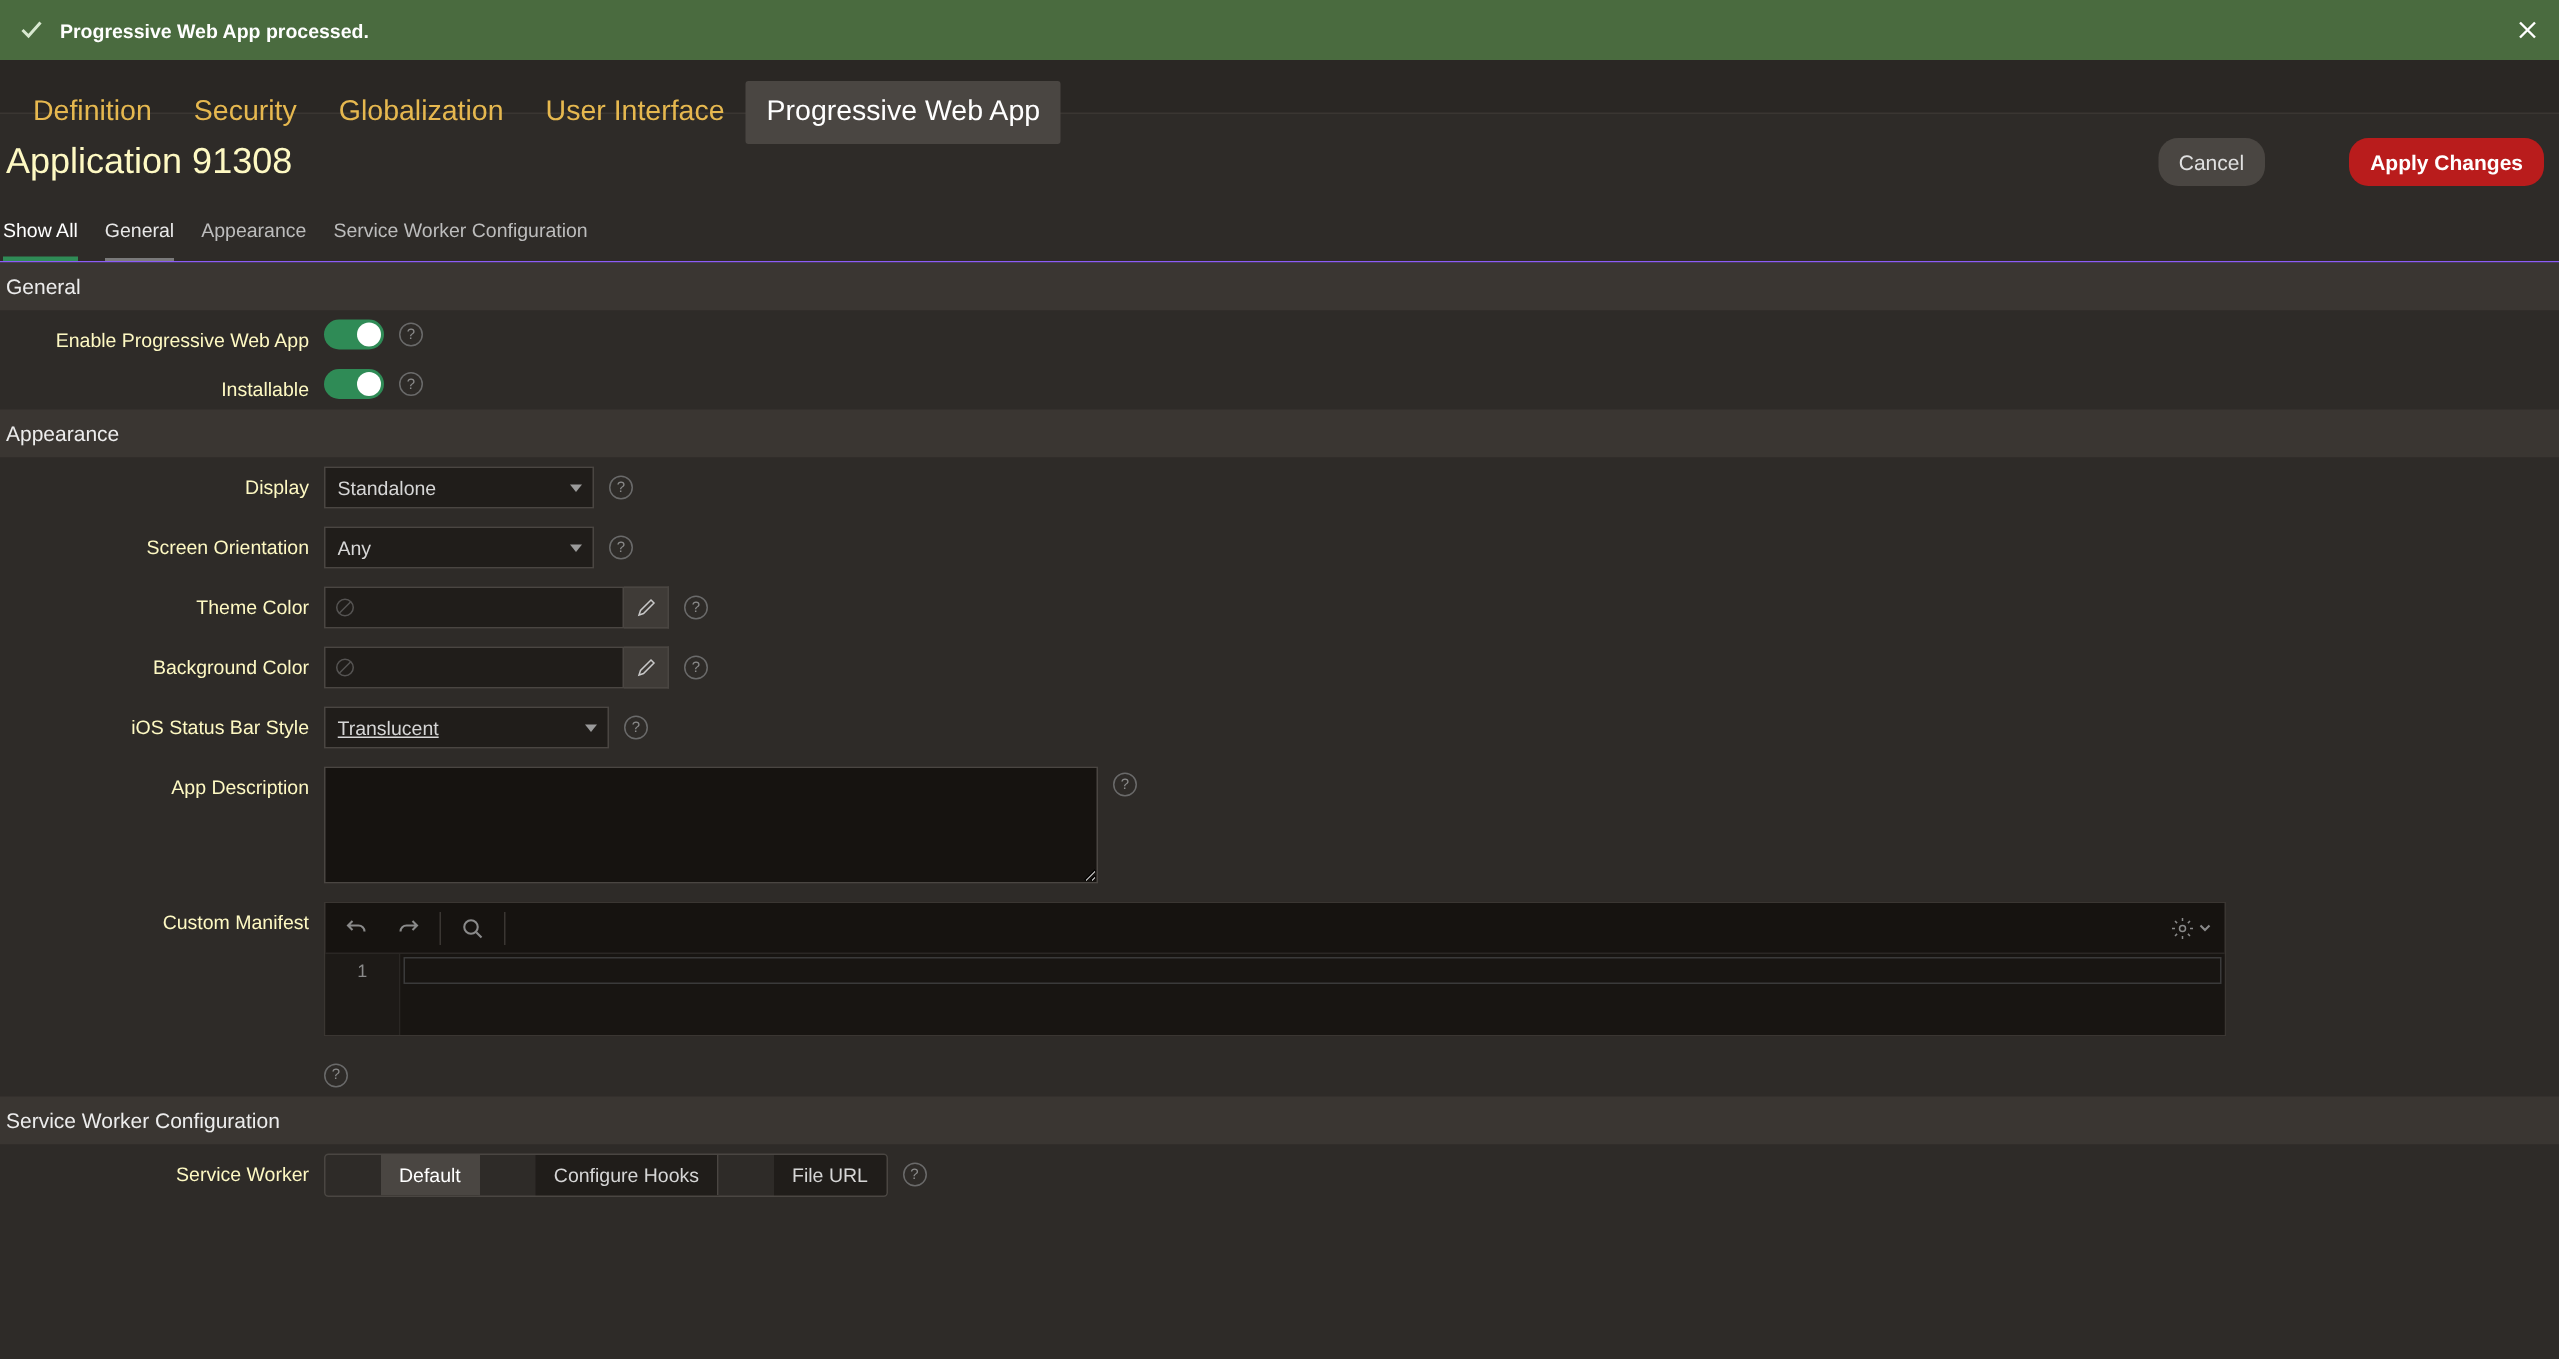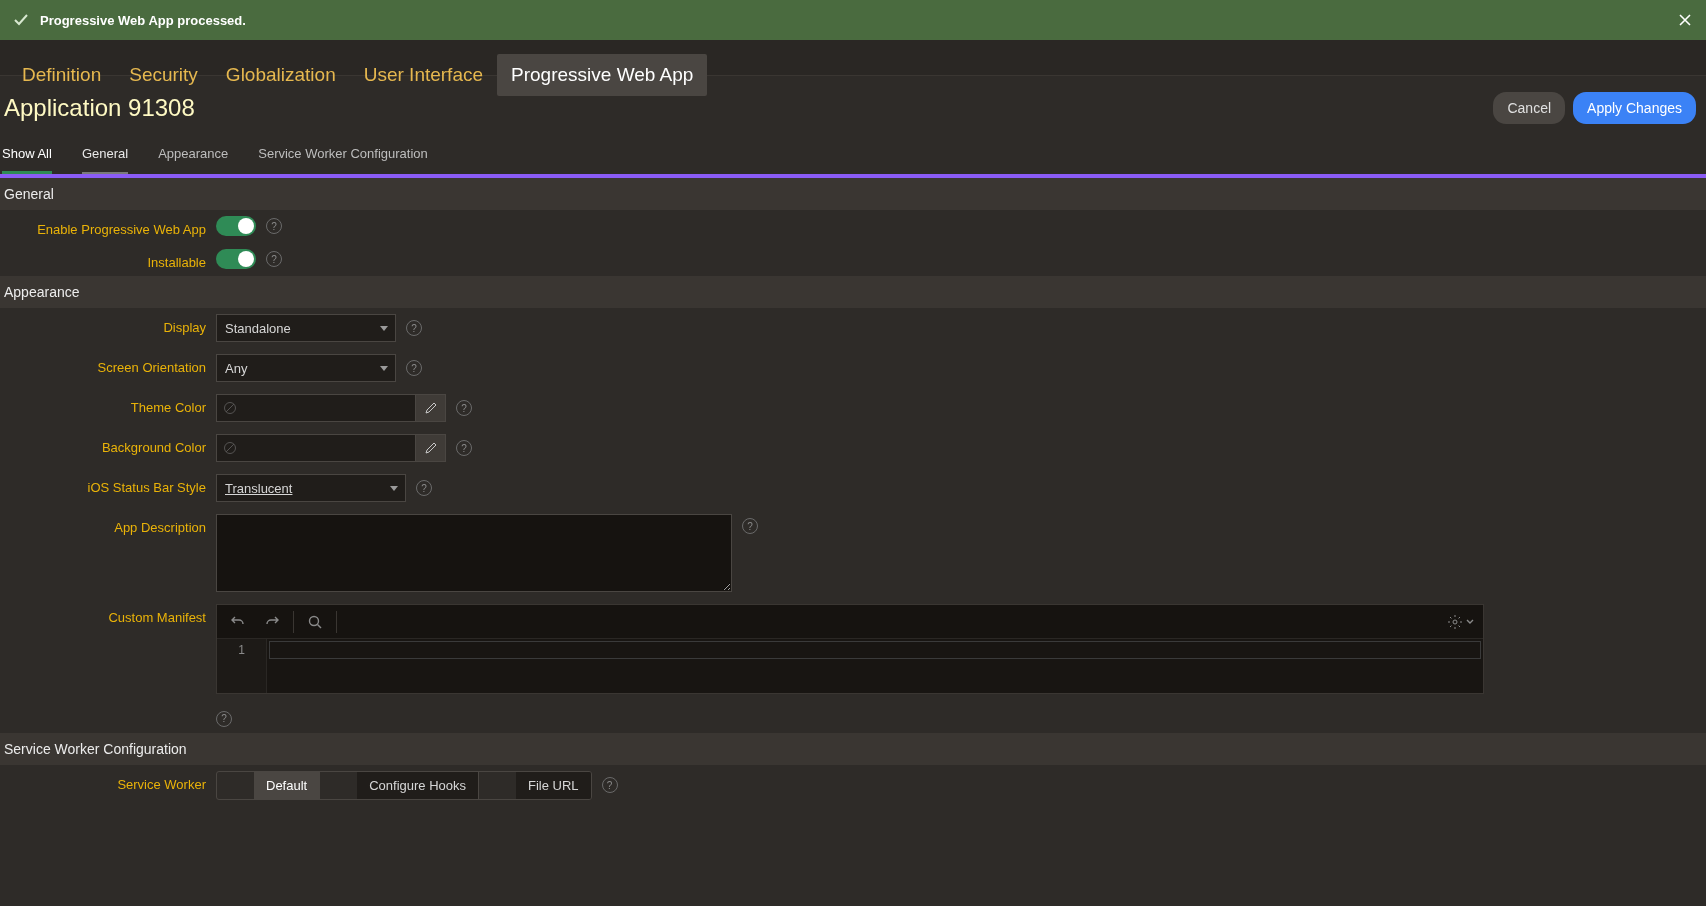--- a/index.html
+++ b/index.html
@@ -53,26 +53,26 @@
 .title-row h1 { font-size: 24px; font-weight: 400; color: #fef9c3; }
 .title-row .btns { display: flex; gap: 8px; }
 .btn {
   padding: 8px 14px;
   border-radius: 13px;
   font-size: 14px;
   cursor: pointer;
   border: none;
 }
 .btn-cancel { background: #4a4642; color: #e0e0e0; }
-.btn-apply { background: #3b82f6; color: #fff; font-weight: 400; }
+.btn-apply { background: #b91c1c; color: #fff; font-weight: 700; margin-left: 48px; }
 .subtabs {
   display: flex;
-  gap: 30px;
+  gap: 18px;
   padding: 0 2px;
-  border-bottom: 4px solid #8b5cf6;
+  border-bottom: 1px solid #8b5cf6;
 }
 .subtabs .subtab {
   padding: 8px 0 10px 0;
   font-size: 13px;
   color: #bdbdbd;
   cursor: pointer;
 }
 .subtabs .subtab.active {
   color: #fff;
   border-bottom: 3px solid #2f8b56;
@@ -92,21 +92,21 @@
   display: flex;
   align-items: flex-start;
   padding: 6px 0;
 }
 .form-label {
   width: 216px;
   text-align: right;
   padding-right: 10px;
   padding-top: 6px;
   font-size: 13px;
-  color: #eab308;
+  color: #fef9c3;
 }
 .form-control-area {
   display: flex;
   align-items: center;
   gap: 10px;
 }
 .toggle {
   width: 40px;
   height: 20px;
   background: #2f8b56;

